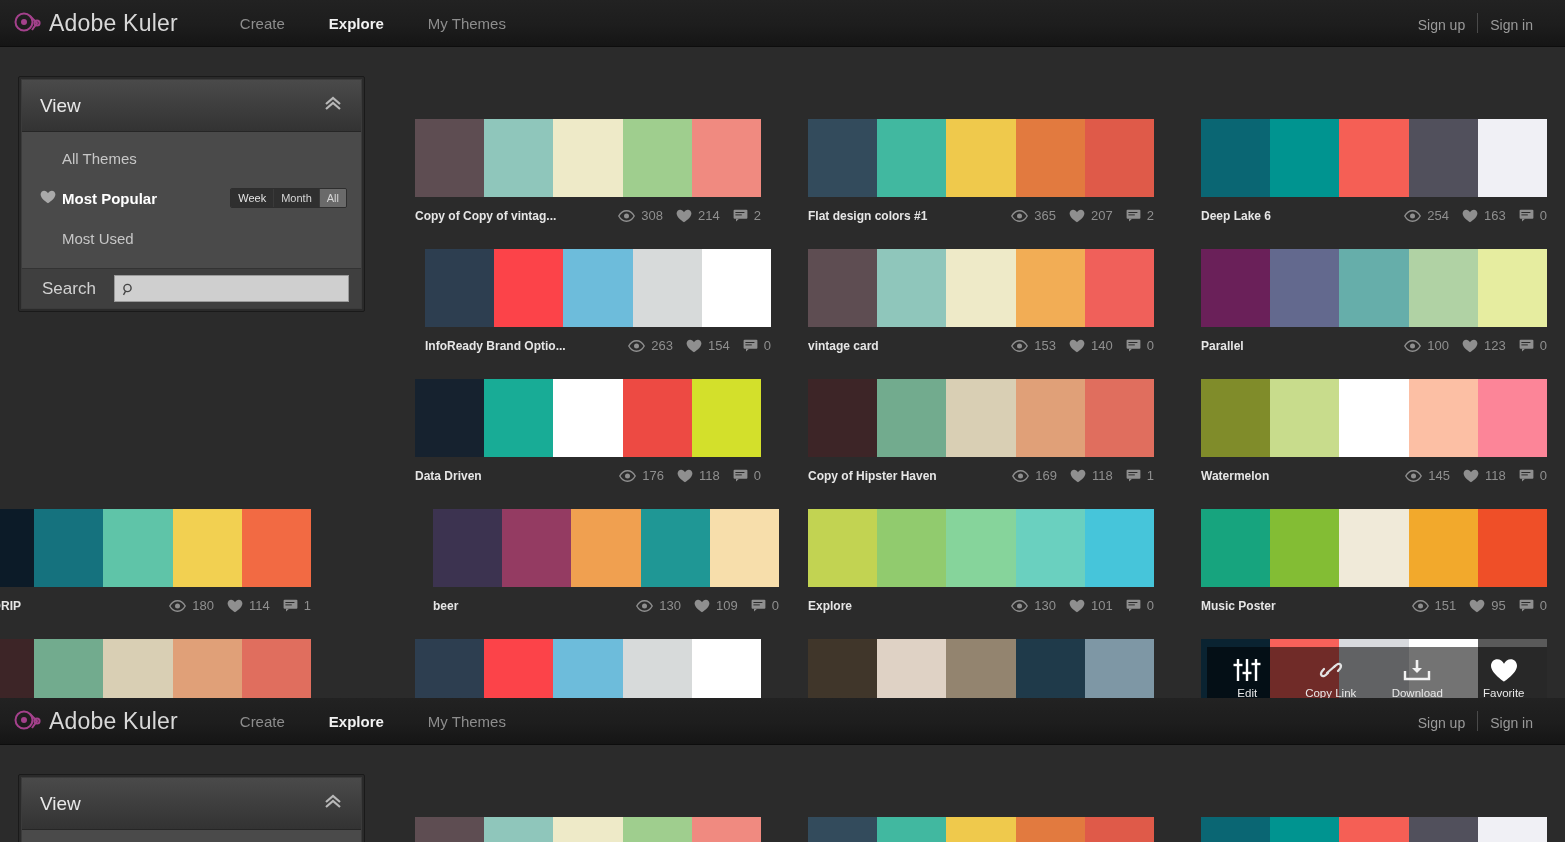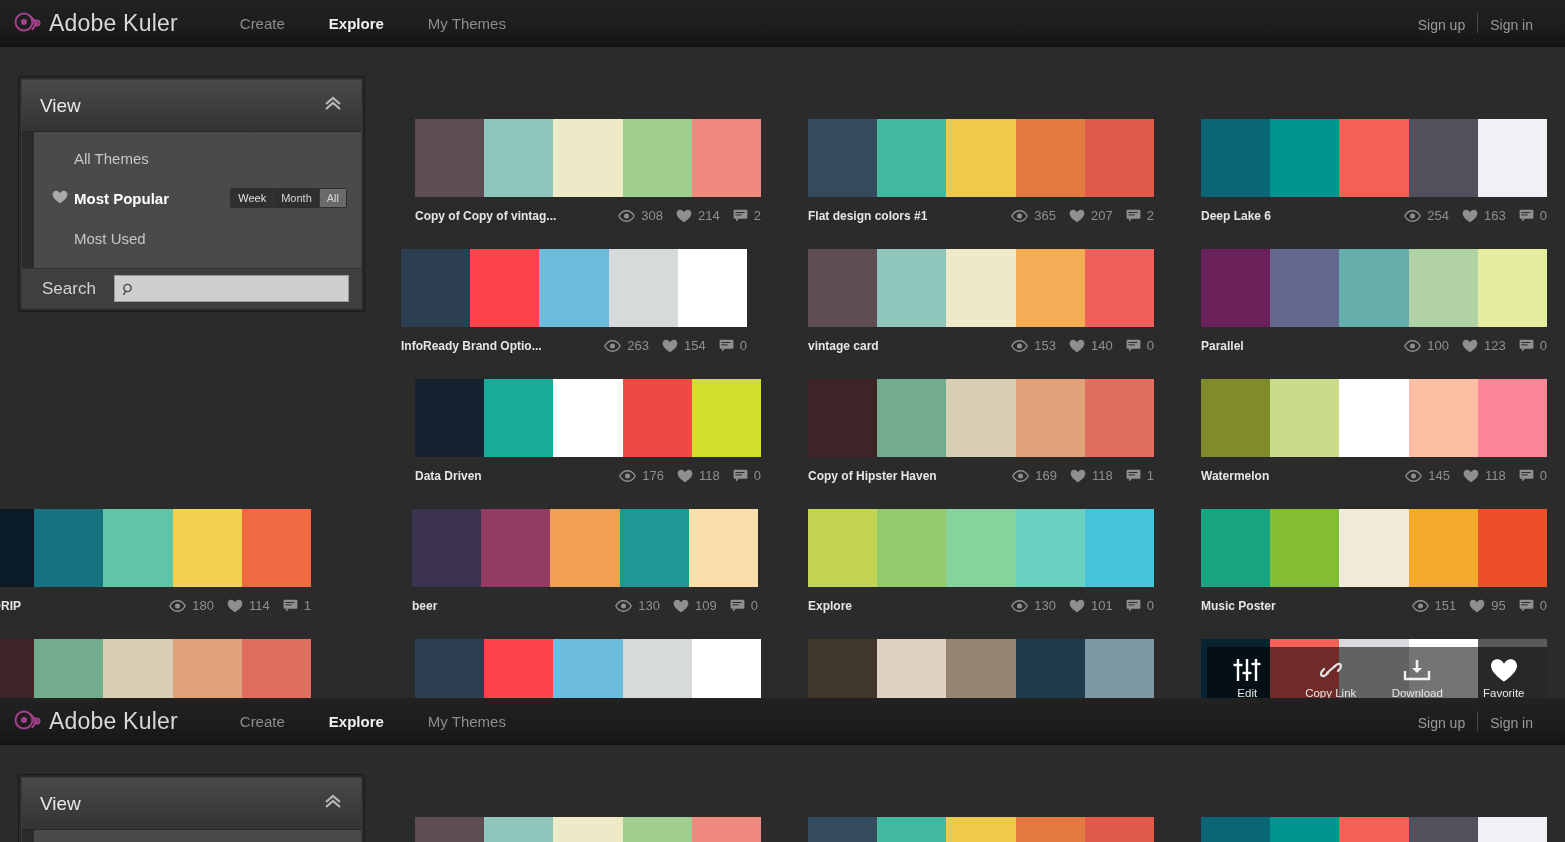--- a/index.html
+++ b/index.html
@@ -48,21 +48,21 @@
   }
   .sidebar-inner { border: 1px solid #3b3b3b; }
   .sidebar-header {
     height: 52px; display: flex; align-items: center; justify-content: space-between;
     padding: 0 18px;
     background: linear-gradient(to bottom, #4a4a4a 0%, #3c3c3c 60%, #333333 100%);
     border-bottom: 1px solid #262626;
   }
   .sidebar-title { font-size: 19px; color: #e8e8e8; }
   .collapse-icon { color: #b8b8b8; font-size: 17px; cursor: pointer; line-height: 1; }
-  .view-list { background: #4a4a4a; padding: 6px 0 10px 0; margin-left: 12px; }
+  .view-list { background: #4a4a4a; padding: 6px 0 10px 0; }
   .view-row {
     height: 40px; display: flex; align-items: center;
     padding: 0 14px 0 40px; position: relative; cursor: pointer;
   }
   .view-row .label { font-size: 15px; color: #c7c7c7; }
   .view-row.selected .label { color: #ffffff; font-weight: bold; }
   .heart-mark {
     position: absolute; left: 18px; top: 50%; transform: translateY(-50%);
     color: #a9a9a9; font-size: 14px; line-height: 1;
   }
@@ -341,21 +341,21 @@
                     <path d="M3 9.8 L3 12.4 L6 9.8 Z" fill="#8f8f8f"></path>
                     <rect x="2.4" y="3" width="9" height="1" fill="#2b2b2b"></rect>
                     <rect x="2.4" y="5.4" width="6.4" height="1" fill="#2b2b2b"></rect>
                   </svg>
                 </span>
                 <span class="num">0</span>
               </span>
             </span>
           </div>
         </div>
-        <div class="theme" style="left: 401px; top: 202px;">
+        <div class="theme" style="left: 425px; top: 202px;">
           <div style="position:relative;width:346px;height:78px">
             <div class="swatches">
               <div class="swatch" style="background:#2d3e50"></div>
               <div class="swatch" style="background:#fc4349"></div>
               <div class="swatch" style="background:#6dbcdb"></div>
               <div class="swatch" style="background:#d7dada"></div>
               <div class="swatch" style="background:#ffffff"></div>
             </div>
           </div>
           <div class="meta">
@@ -649,21 +649,21 @@
                     <path d="M3 9.8 L3 12.4 L6 9.8 Z" fill="#8f8f8f"></path>
                     <rect x="2.4" y="3" width="9" height="1" fill="#2b2b2b"></rect>
                     <rect x="2.4" y="5.4" width="6.4" height="1" fill="#2b2b2b"></rect>
                   </svg>
                 </span>
                 <span class="num">1</span>
               </span>
             </span>
           </div>
         </div>
-        <div class="theme" style="left: 412px; top: 462px;">
+        <div class="theme" style="left: 433px; top: 462px;">
           <div style="position:relative;width:346px;height:78px">
             <div class="swatches">
               <div class="swatch" style="background:#3c3350"></div>
               <div class="swatch" style="background:#943b62"></div>
               <div class="swatch" style="background:#f0a050"></div>
               <div class="swatch" style="background:#1f9795"></div>
               <div class="swatch" style="background:#f7deab"></div>
             </div>
           </div>
           <div class="meta">

